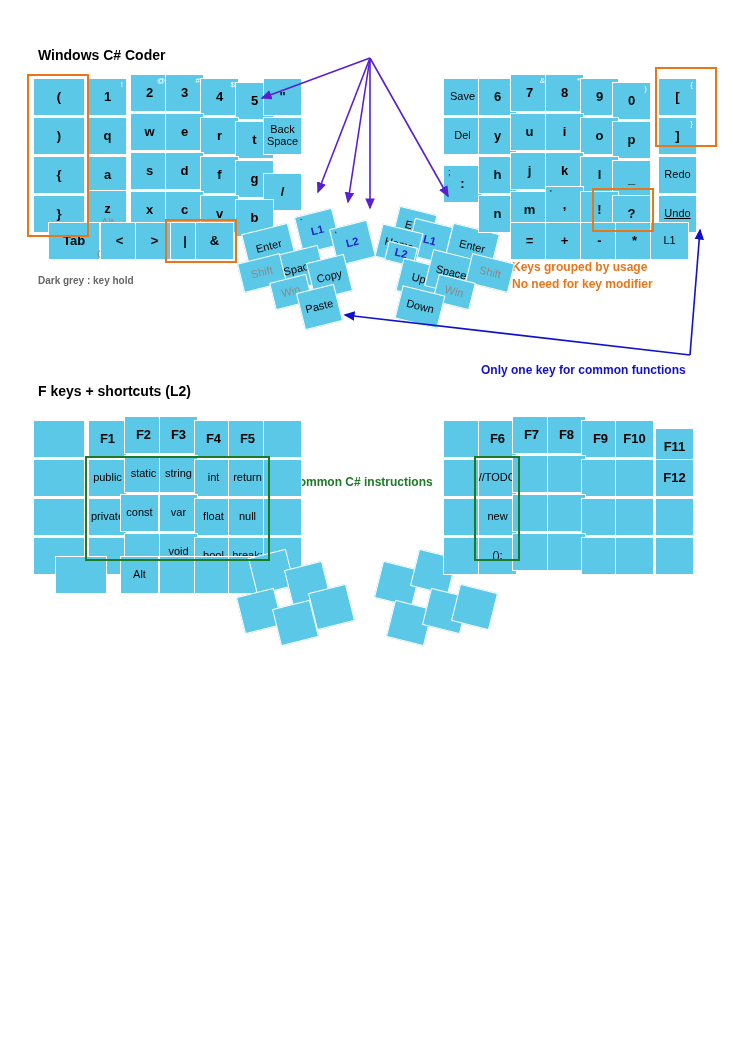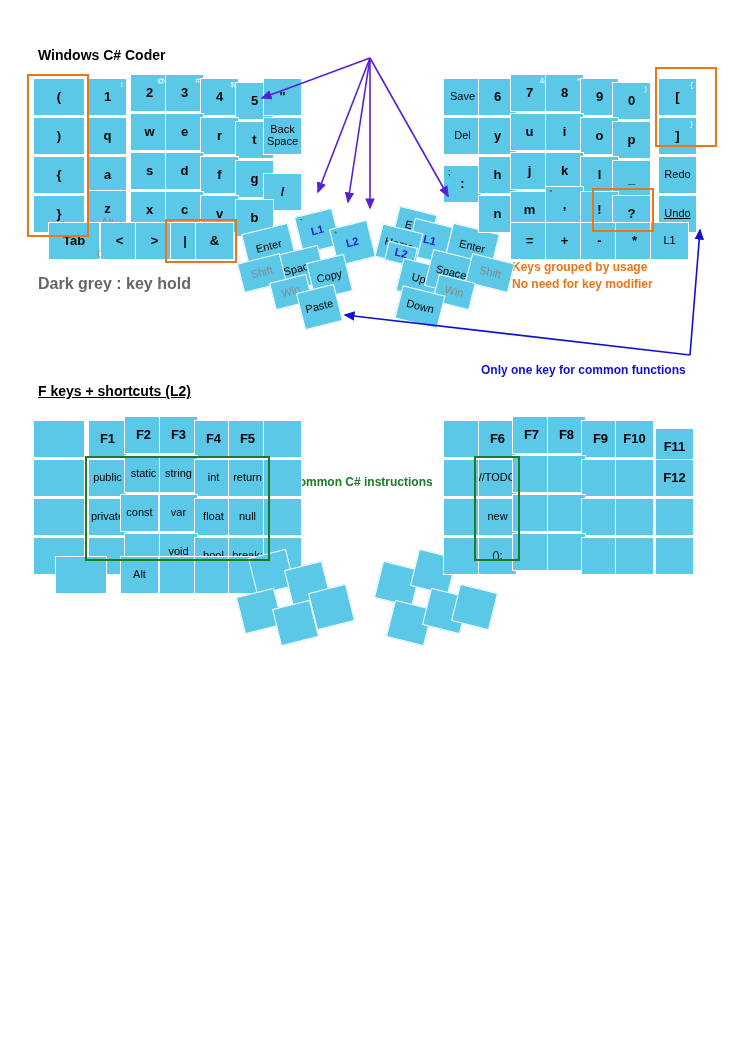--- a/index.html
+++ b/index.html
@@ -73,21 +73,21 @@
     color: #000;
   }
   .note {
     position: absolute;
     font-size: 12px;
     font-weight: bold;
   }
   .note.purple { color: #5a20d0; }
   .note.orange { color: #E8761A; }
   .note.blue   { color: #1111cc; }
-  .note.grey   { color: #666666; font-size: 16px; }
+  .note.grey   { color: #666666; font-size: 10px; }
   .note.green  { color: #1d7a26; }
   .obox {
     position: absolute;
     border: 2px solid #E8761A;
     box-sizing: border-box;
     pointer-events: none;
   }
   .gbox {
     position: absolute;
     border: 2px solid #1d7a26;
@@ -101,21 +101,21 @@
     height: 1041px;
     pointer-events: none;
   }
 </style>
 </head>
 <body>
 
 <div class="stage">
 
   <div class="title" style="left:38px; top:47px;">Windows C# Coder</div>
-  <div class="title" style="left:38px; top:383px;text-decoration:underline;">F keys + shortcuts (L2)</div>
+  <div class="title" style="left:38px; top:383px;">F keys + shortcuts (L2)</div>
 
   <div class="note orange" style="left:512px; top:260px;">Keys grouped by usage</div>
   <div class="note orange" style="left:512px; top:277px;">No need for key modifier</div>
   <div class="note blue" style="left:481px; top:363px;">Only one key for common functions</div>
   <div class="note grey" style="left:38px; top:275px;">Dark grey : key hold</div>
   <div class="note green" style="left:290px; top:475px;">Common C# instructions</div>
 
   <div id="keys-layer">
       <div class="key" style="left: 33px; top: 78px; width: 52px; height: 38px;"><span class="main">(</span></div>
       <div class="key" style="left: 88px; top: 78px; width: 39px; height: 38px;"><span class="tiny">!</span><span class="main">1</span></div>

